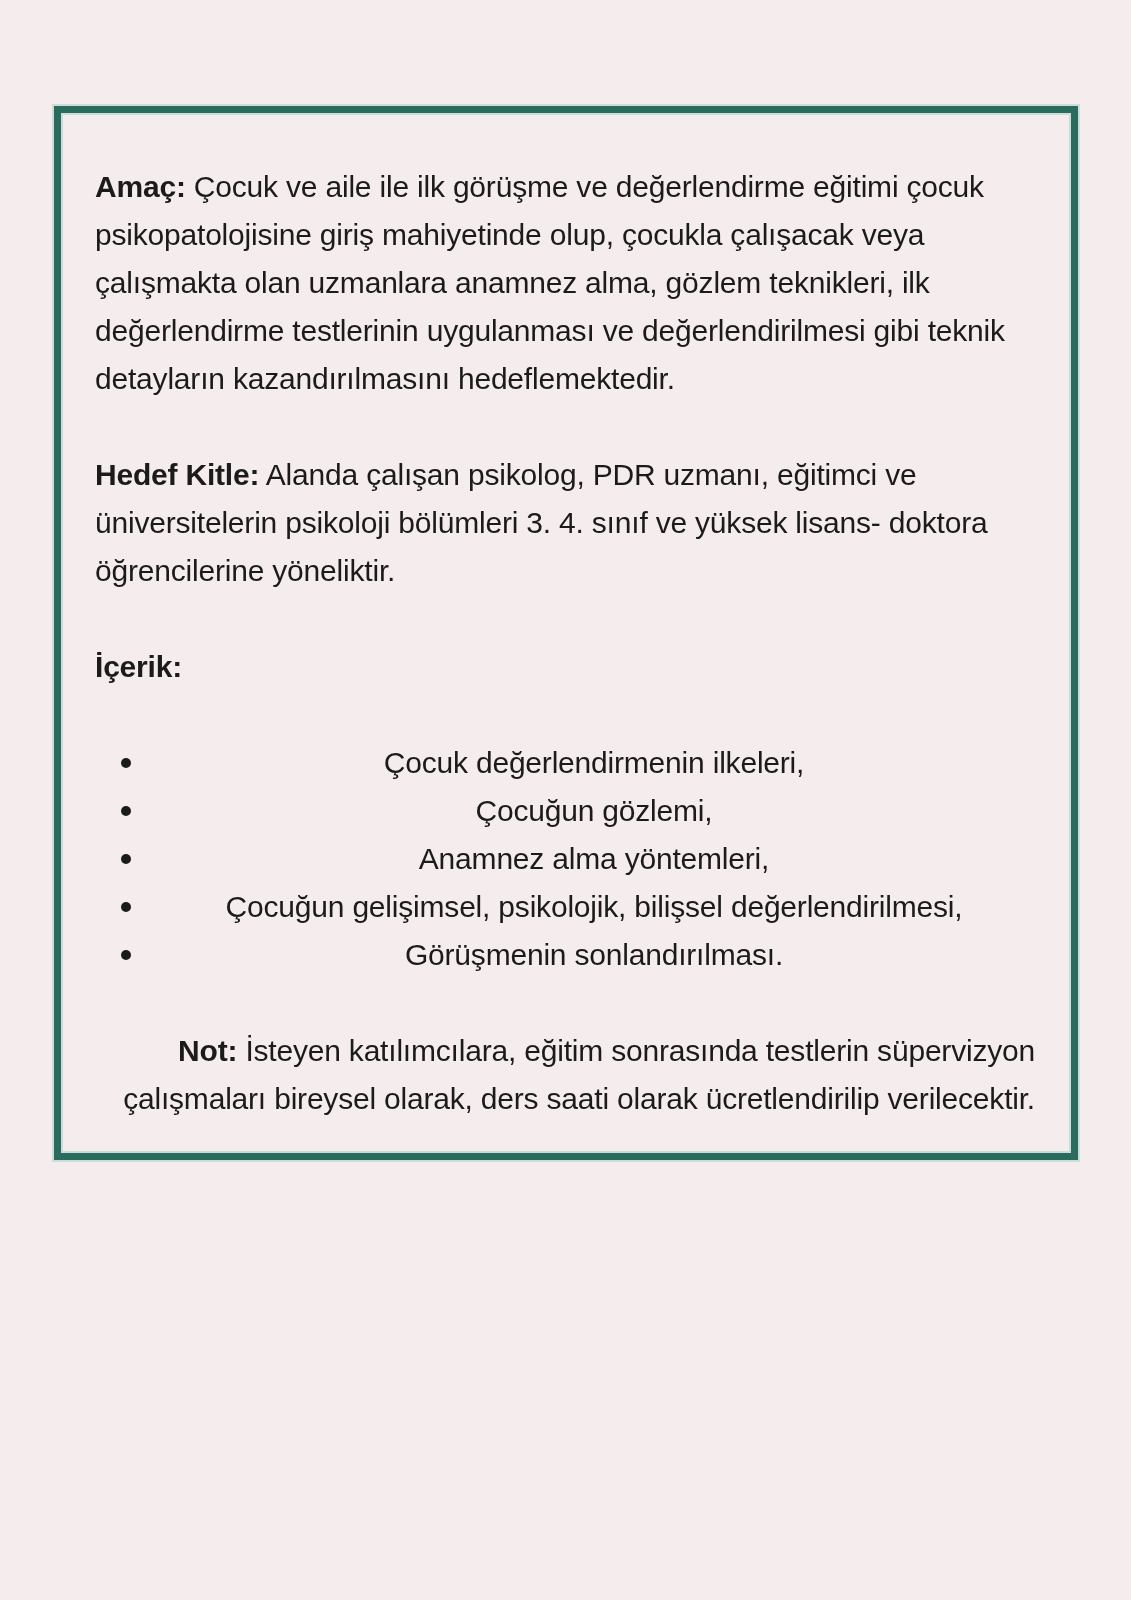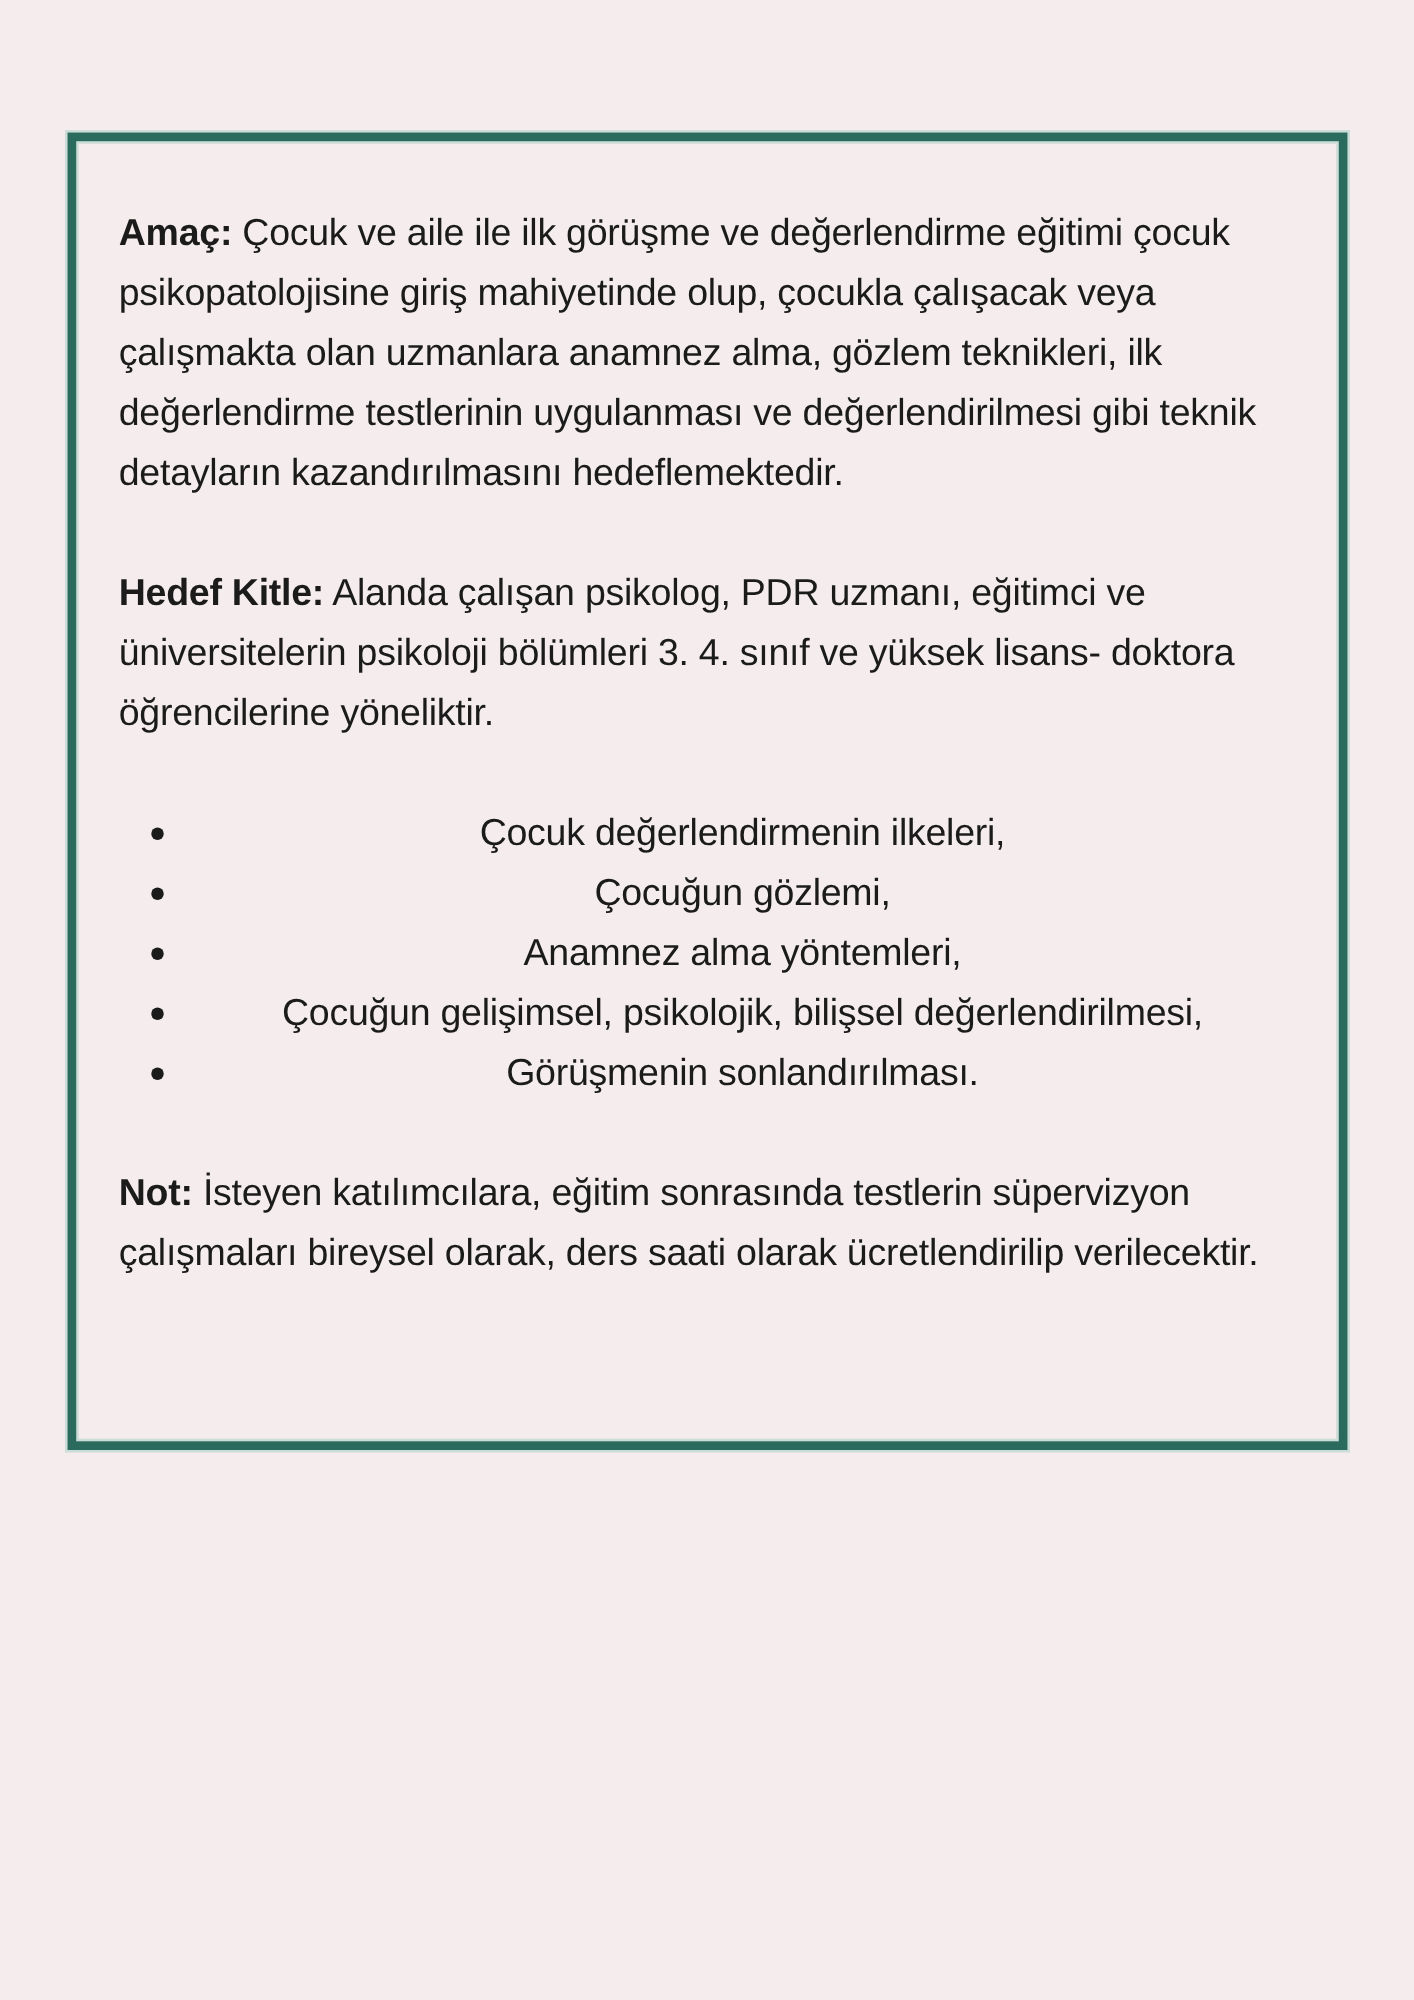--- a/index.html
+++ b/index.html
@@ -57,32 +57,34 @@
     position: absolute;
     left: -32px;
     top: 19px;
     width: 10px;
     height: 10px;
     border-radius: 50%;
     background: #1b1b1b;
   }
   .note-paragraph {
     margin-bottom: 0 !important;
+    text-align: right;
   }
 </style>
 </head>
 <body>
 
 <div class="card">
   <div class="doc">
 
     <p><b>Amaç:</b> <span>Çocuk ve aile ile ilk görüşme ve değerlendirme eğitimi çocuk psikopatolojisine giriş mahiyetinde olup, çocukla çalışacak veya çalışmakta olan uzmanlara anamnez alma, gözlem teknikleri, ilk değerlendirme testlerinin uygulanması ve değerlendirilmesi gibi teknik detayların kazandırılmasını hedeflemektedir.</span></p>
 
     <p><b>Hedef Kitle:</b> <span>Alanda çalışan psikolog, PDR uzmanı, eğitimci ve üniversitelerin psikoloji bölümleri 3. 4. sınıf ve yüksek lisans- doktora öğrencilerine yöneliktir.</span></p>
 
+    <p class="section-heading">İçerik:</p>
 
     <ul class="content-list">
       <li>Çocuk değerlendirmenin ilkeleri,</li>
       <li>Çocuğun gözlemi,</li>
       <li>Anamnez alma yöntemleri,</li>
       <li>Çocuğun gelişimsel, psikolojik, bilişsel değerlendirilmesi,</li>
       <li>Görüşmenin sonlandırılması.</li>
     </ul>
 
     <p class="note-paragraph"><b>Not:</b> <span>İsteyen katılımcılara, eğitim sonrasında testlerin süpervizyon çalışmaları bireysel olarak, ders saati olarak ücretlendirilip verilecektir.</span></p>

